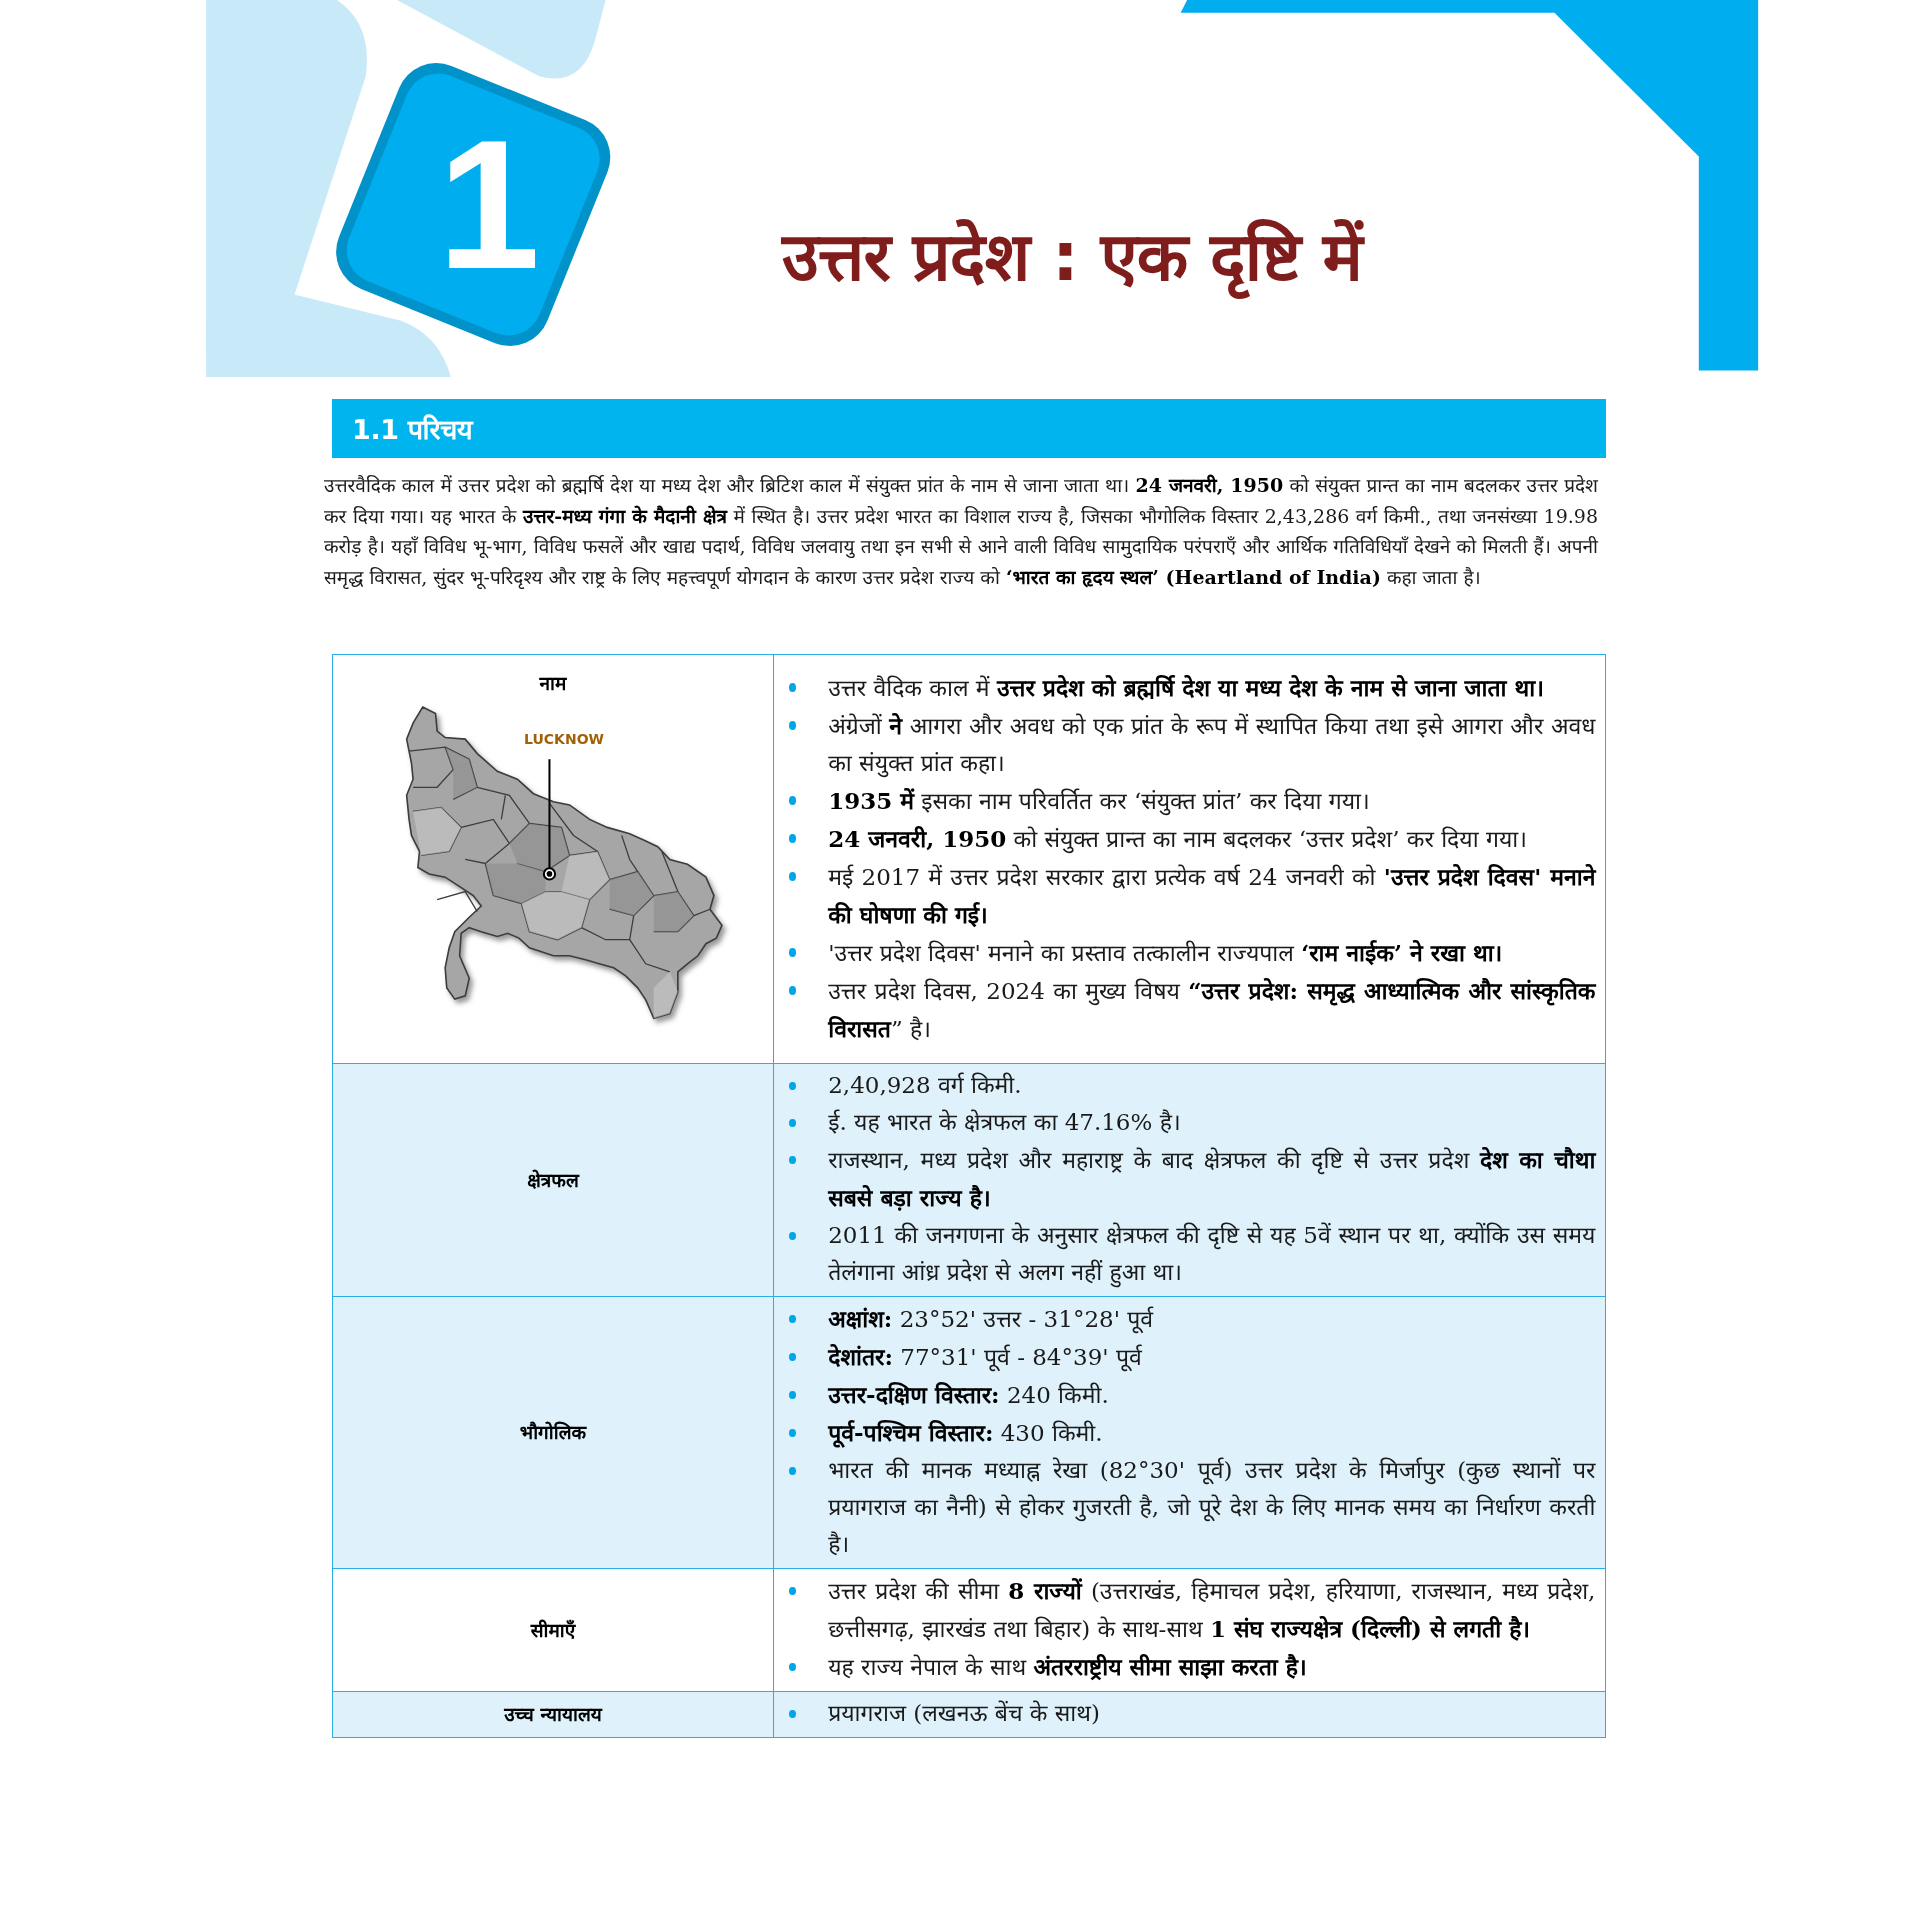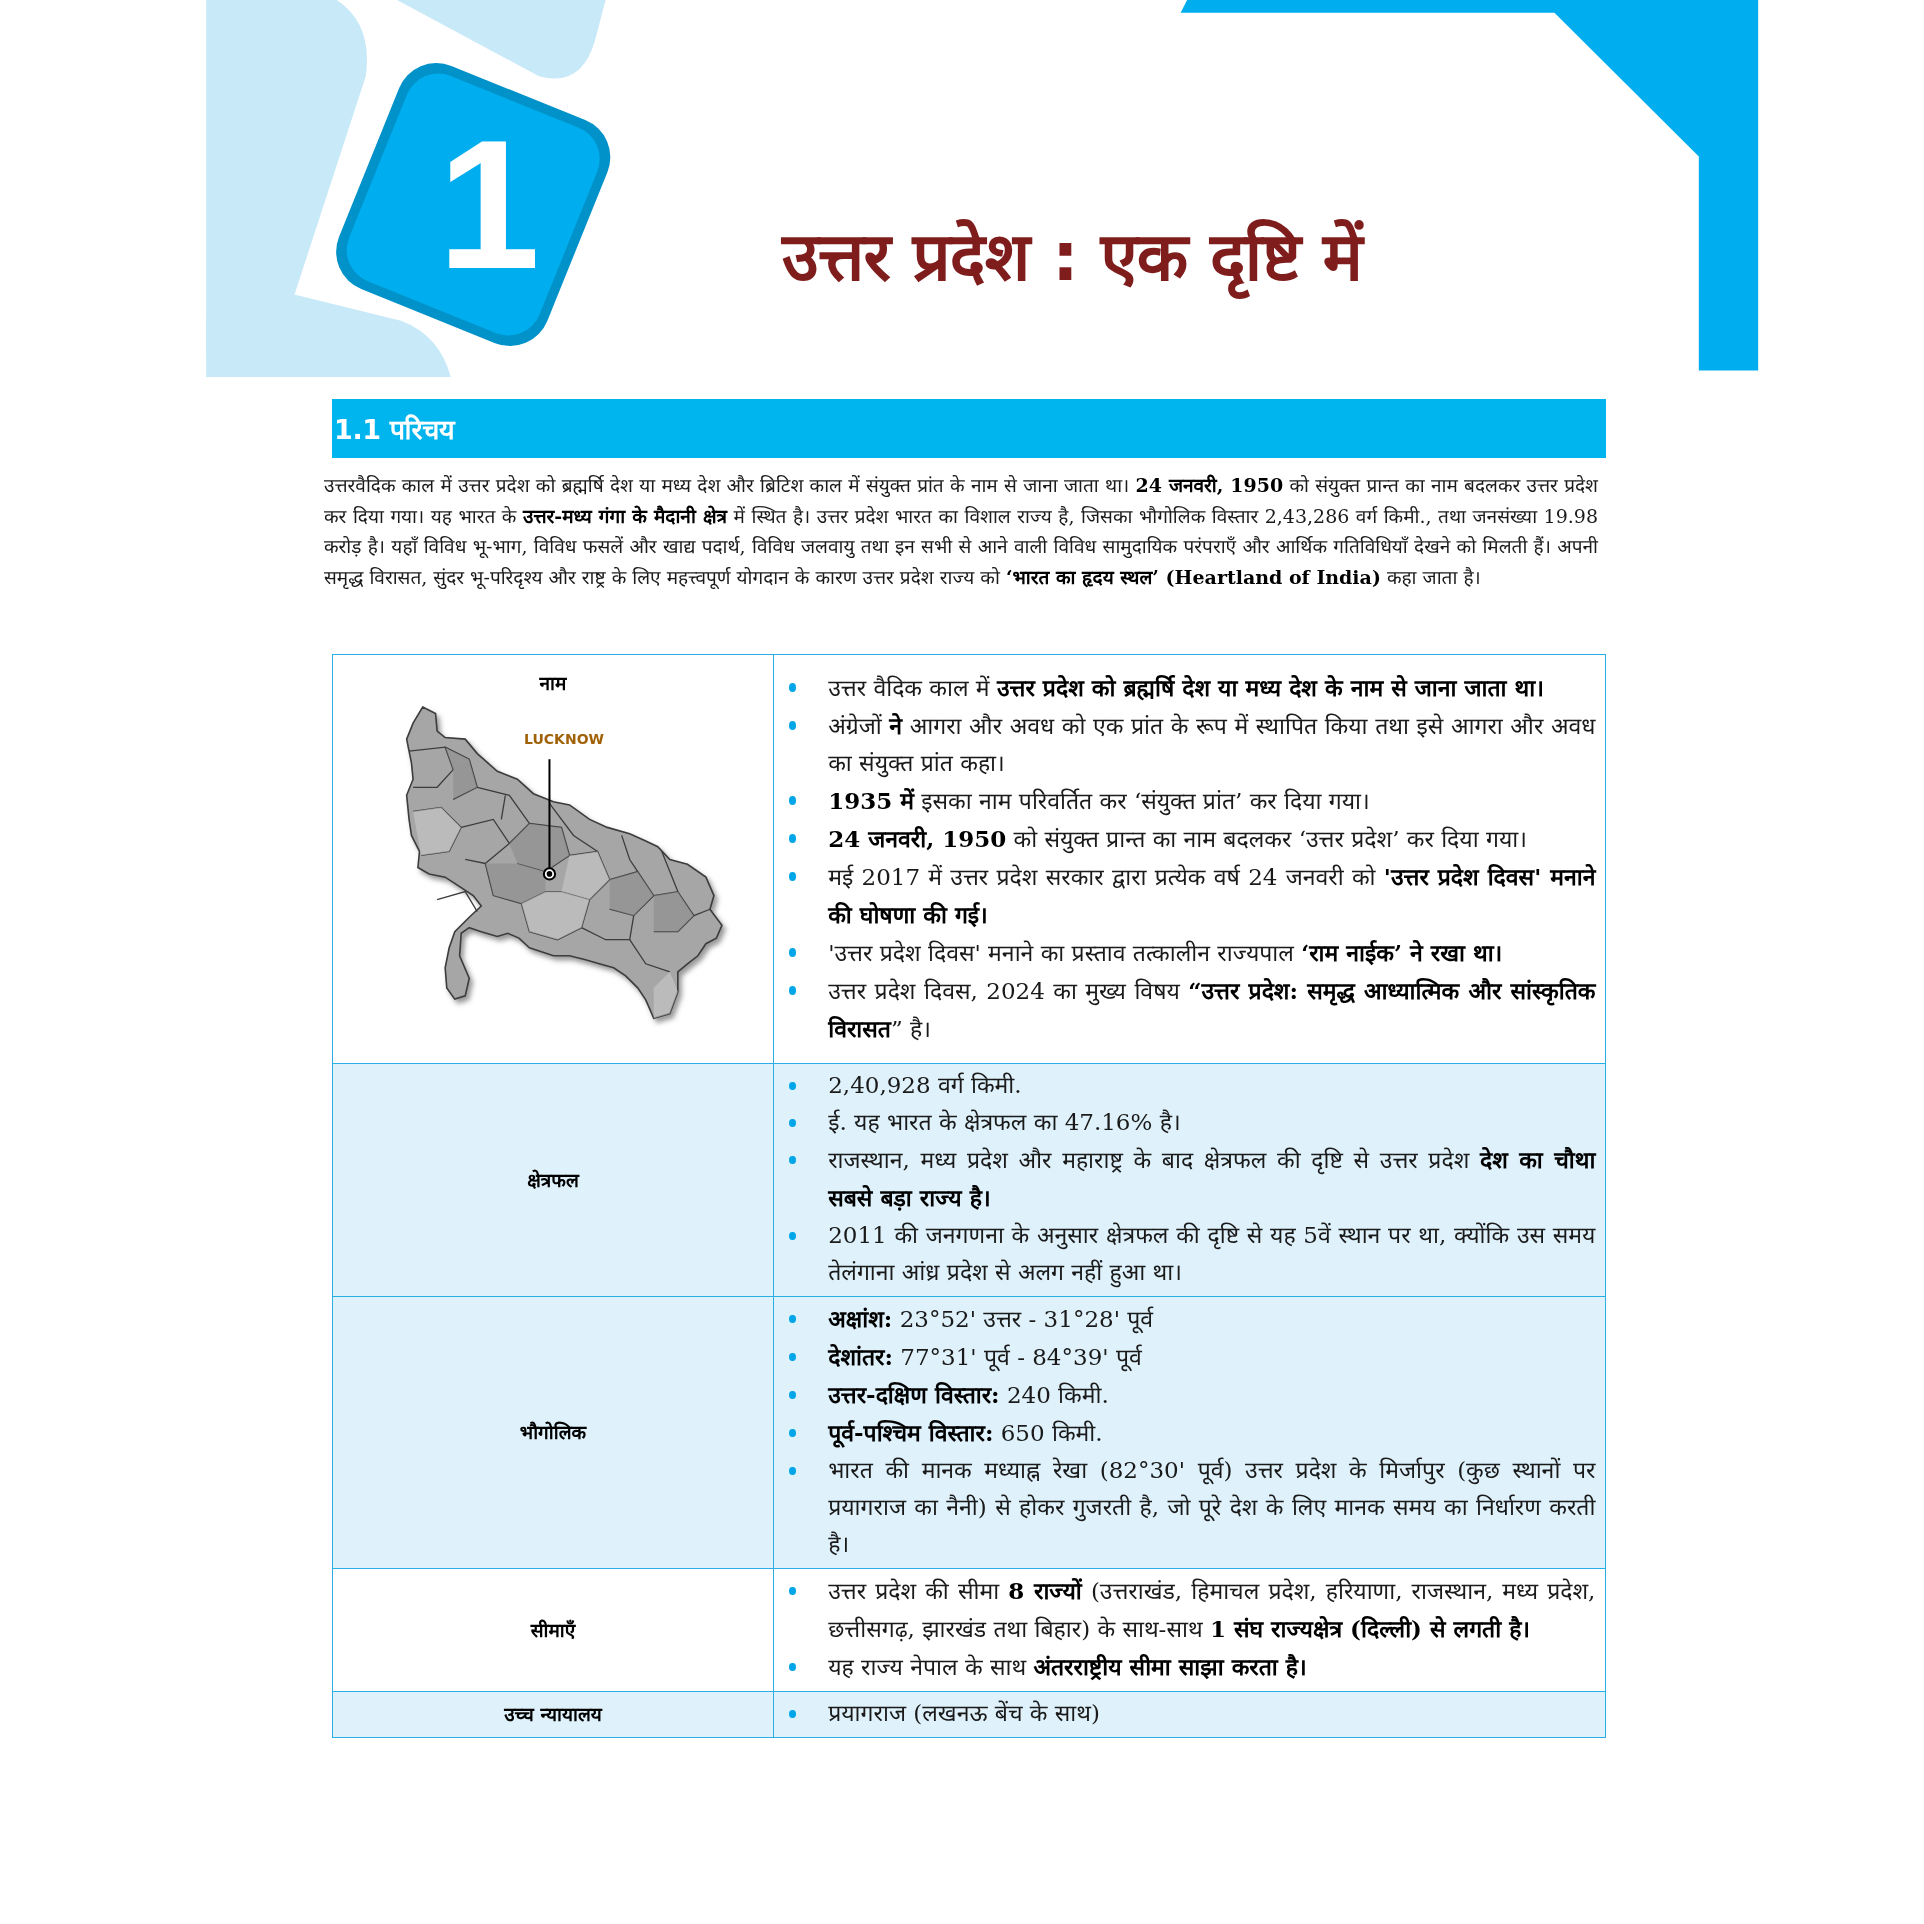--- a/index.html
+++ b/index.html
@@ -17,21 +17,21 @@
     }
     .chapter-title {
       position: absolute; left: 782px; top: 205px; width: 722px; height: 104px;
       font-family: "DejaVu Sans", "Liberation Sans", sans-serif; font-weight: 700;
       font-size: 67px; line-height: 104px; color: #7f1d1d; letter-spacing: -0.8px; white-space: nowrap;
     }
 
     
     .section-bar {
       position: absolute; left: 332px; top: 399px; width: 1274px; height: 59px;
-      background: #00b4ee; display: flex; align-items: center; padding-left: 2px;
+      background: #00b4ee; display: flex; align-items: center; padding-left: 20px;
     }
     .section-bar span {
       color: #ffffff; font-family: "DejaVu Sans", "Liberation Sans", sans-serif;
       font-weight: 700; font-size: 27px; letter-spacing: -0.4px;
     }
 
     
     .intro {
       position: absolute; left: 324px; top: 470px; width: 1274px;
       font-size: 19px; line-height: 30.5px; text-align: justify; color: #1a1a1a;
@@ -176,21 +176,21 @@
       </tr>
       <tr class="shaded">
         <td class="label-cell">
           <span class="name-label">भौगोलिक</span>
         </td>
         <td class="content-cell">
           <ul class="bullets">
             <li><b>अक्षांश:</b><span> 23°52' उत्तर - 31°28' पूर्व</span></li>
             <li><b>देशांतर:</b><span> 77°31' पूर्व - 84°39' पूर्व</span></li>
             <li><b>उत्तर-दक्षिण विस्तार:</b><span> 240 किमी.</span></li>
-            <li><b>पूर्व-पश्चिम विस्तार:</b><span> 650 किमी.</span></li>
+            <li><b>पूर्व-पश्चिम विस्तार:</b><span> 430 किमी.</span></li>
             <li><span>भारत की मानक मध्याह्न रेखा (82°30' पूर्व) उत्तर प्रदेश के मिर्जापुर (कुछ स्थानों पर प्रयागराज का नैनी) से होकर गुजरती है, जो पूरे देश के लिए मानक समय का निर्धारण करती है।</span></li>
           </ul>
         </td>
       </tr>
       <tr>
         <td class="label-cell">
           <span class="name-label">सीमाएँ</span>
         </td>
         <td class="content-cell">
           <ul class="bullets">

